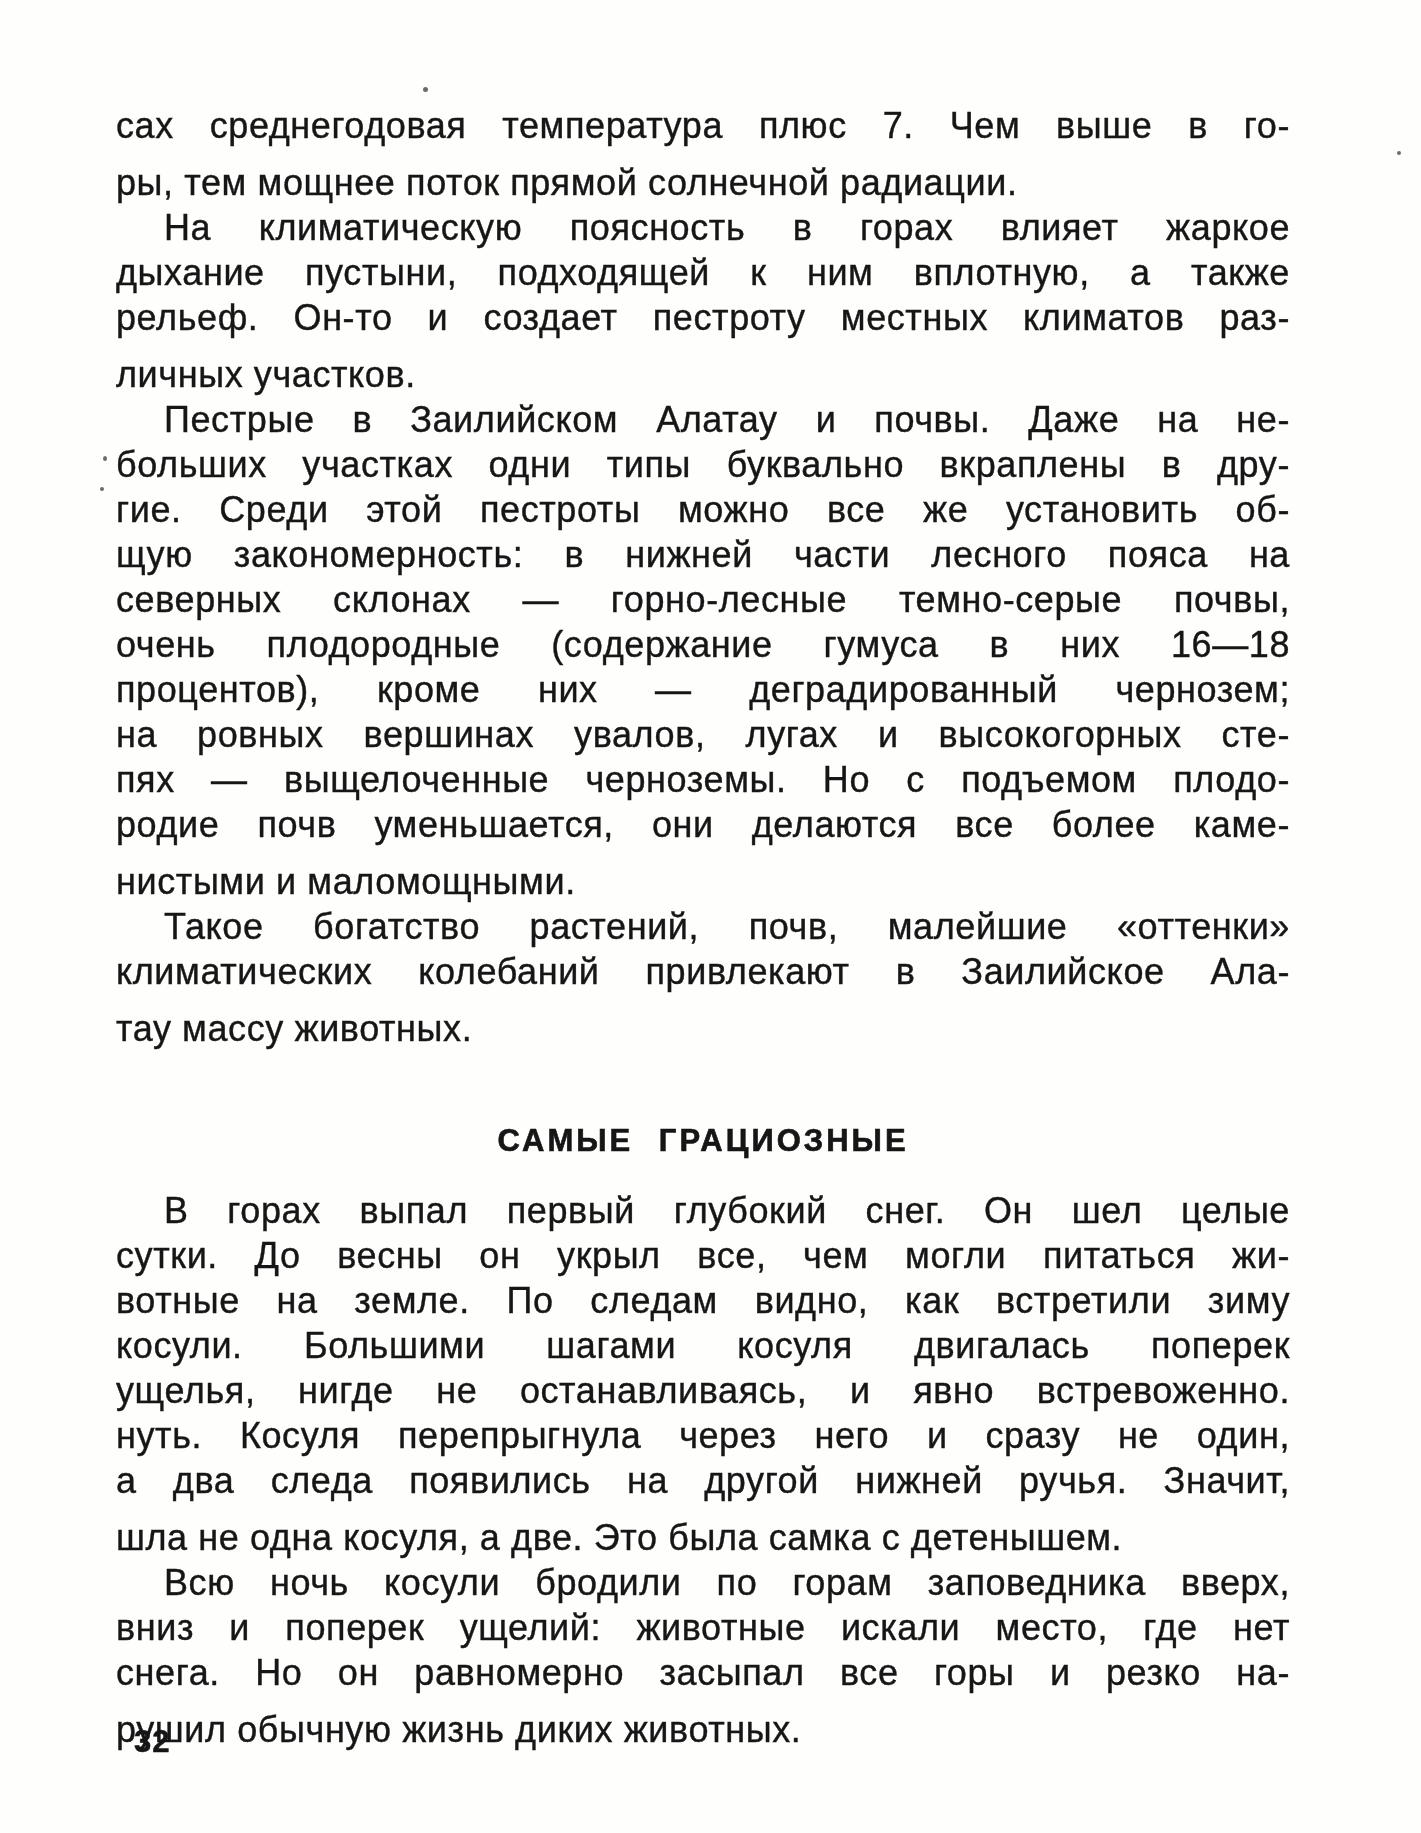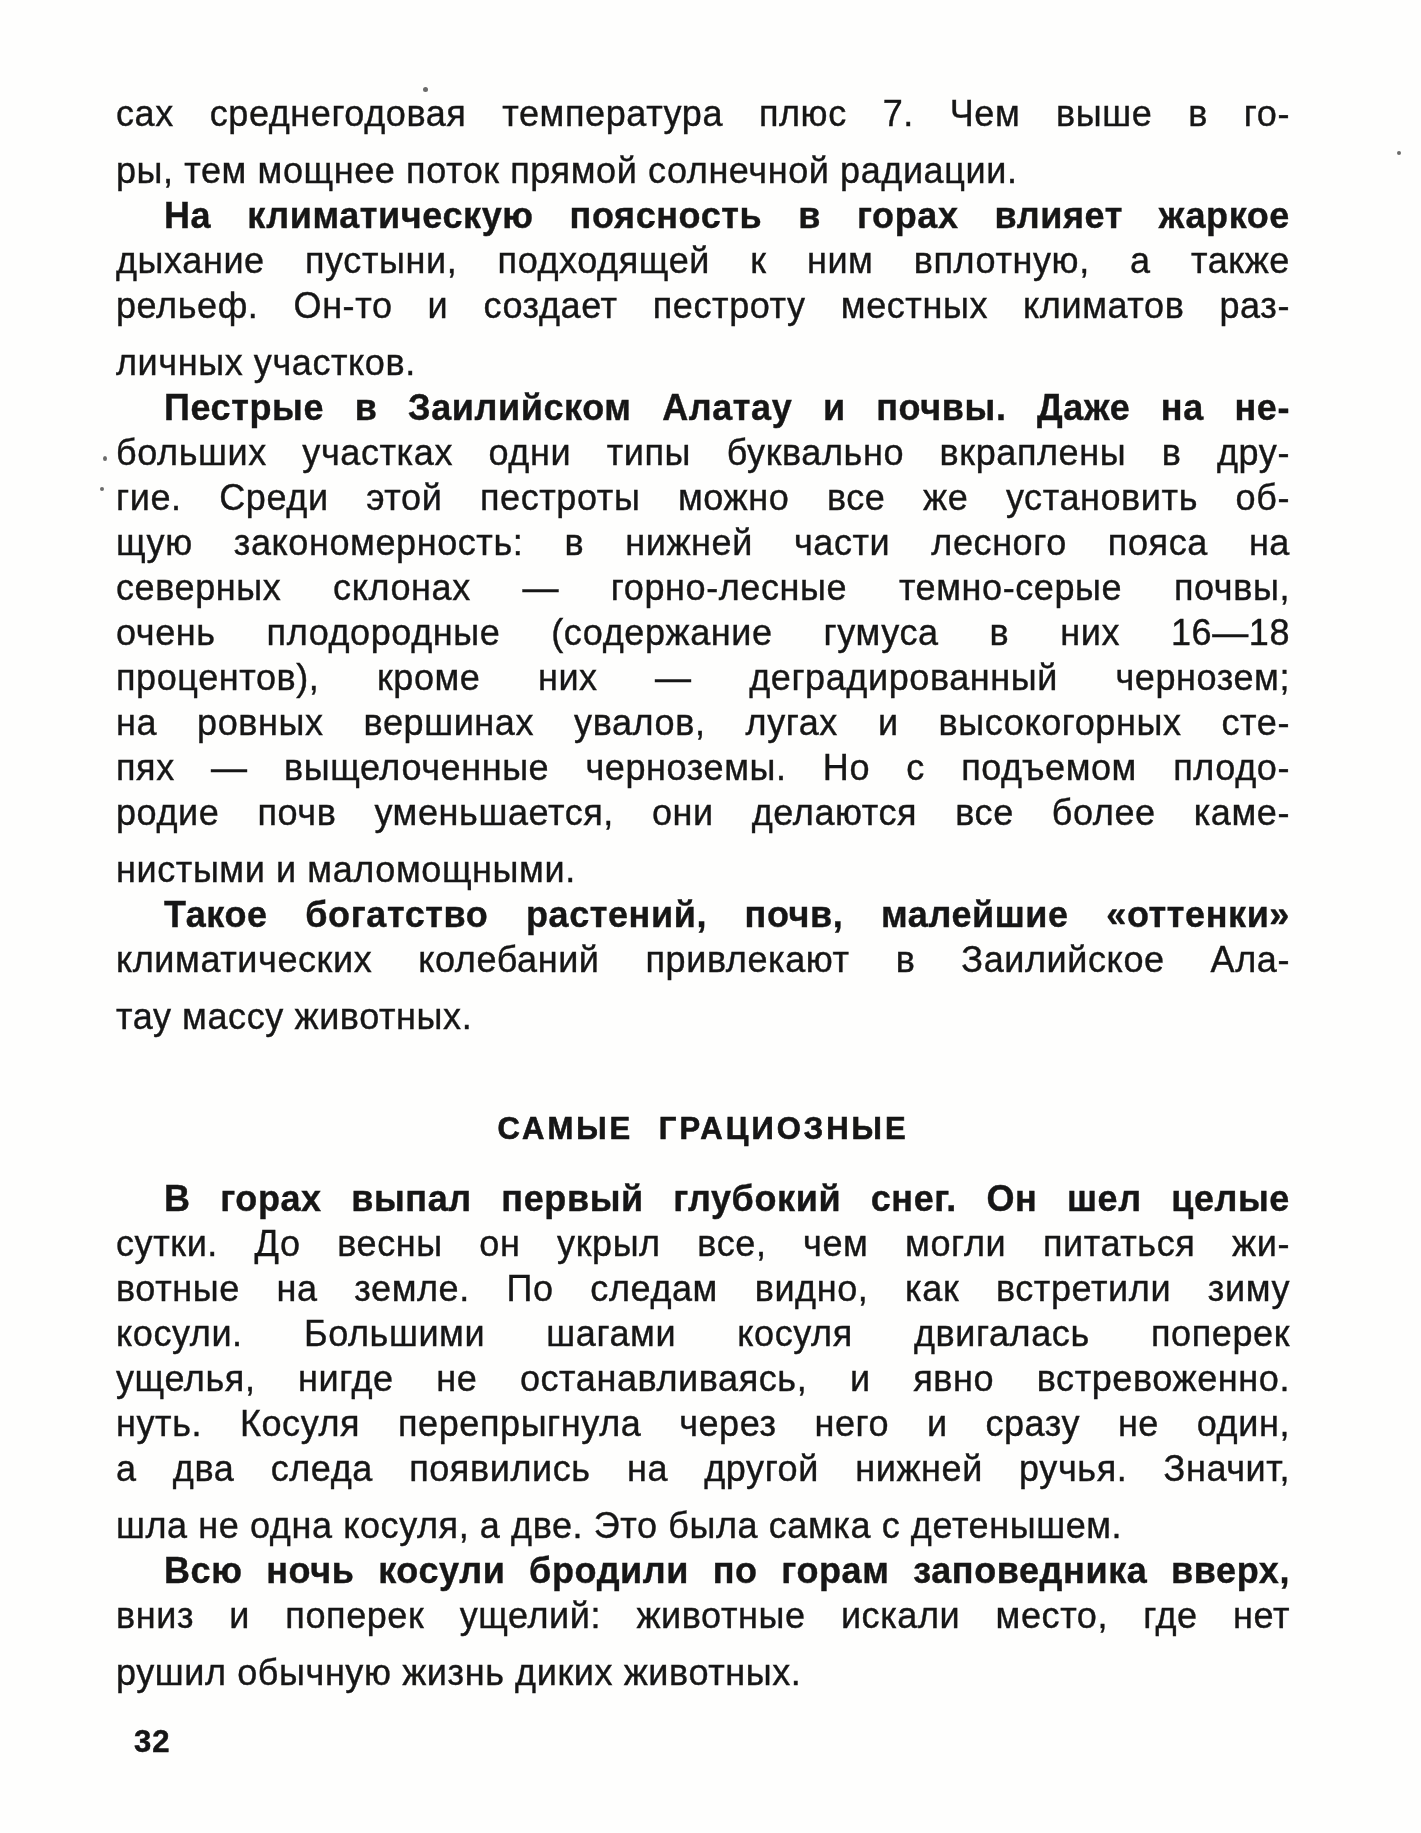--- a/index.html
+++ b/index.html
@@ -13,34 +13,34 @@
     height: 1833px;
     margin: 0 auto;
     background: #fefefd;
     color: #161616;
     font-family: "Liberation Sans", "DejaVu Sans", sans-serif;
     overflow: hidden;
   }
   .text-block {
     position: absolute;
     left: 116px;
-    top: 91px;
+    top: 103px;
     width: 1174px;
     font-size: 36px;
     line-height: 45px;
     letter-spacing: 0.6px;
     -webkit-text-stroke: 0.4px #1a1a1a;
   }
   .para { margin: 0; padding: 0; }
   .line {
     text-align: justify;
     text-align-last: justify;
     white-space: nowrap; 
   }
-  .line.first { text-indent: 48px; font-weight: bold; }
+  .line.first { text-indent: 48px; }
   .line.end { text-align-last: left; white-space: normal; margin-top: 12px; }
   .heading {
     margin: 67px 0 25px 0;
     font-size: 31px;
     font-weight: 700;
     line-height: 45px;
     letter-spacing: 3px;
     word-spacing: 14px;
     text-align: center;
     -webkit-text-stroke: 0.6px #111;
@@ -110,20 +110,21 @@
       <div class="line">косули. Большими шагами косуля двигалась поперек</div>
       <div class="line">ущелья, нигде не останавливаясь, и явно встревоженно.</div>
       <div class="line">нуть. Косуля перепрыгнула через него и сразу не один,</div>
       <div class="line">а два следа появились на другой нижней ручья. Значит,</div>
       <div class="line end">шла не одна косуля, а две. Это была самка с детенышем.</div>
     </div>
 
     <div class="para">
       <div class="line first">Всю ночь косули бродили по горам заповедника вверх,</div>
       <div class="line">вниз и поперек ущелий: животные искали место, где нет</div>
+      <div class="line">снега. Но он равномерно засыпал все горы и резко на-</div>
       <div class="line end">рушил обычную жизнь диких животных.</div>
     </div>
 
   </div>
 
   <div class="page-number">32</div>
 
   <div class="speck" style="left:423px; top:87px; width:5px; height:5px;"></div>
   <div class="speck" style="left:1397px; top:151px; width:4px; height:4px;"></div>
   <div class="speck" style="left:103px; top:456px; width:4px; height:5px;"></div>

